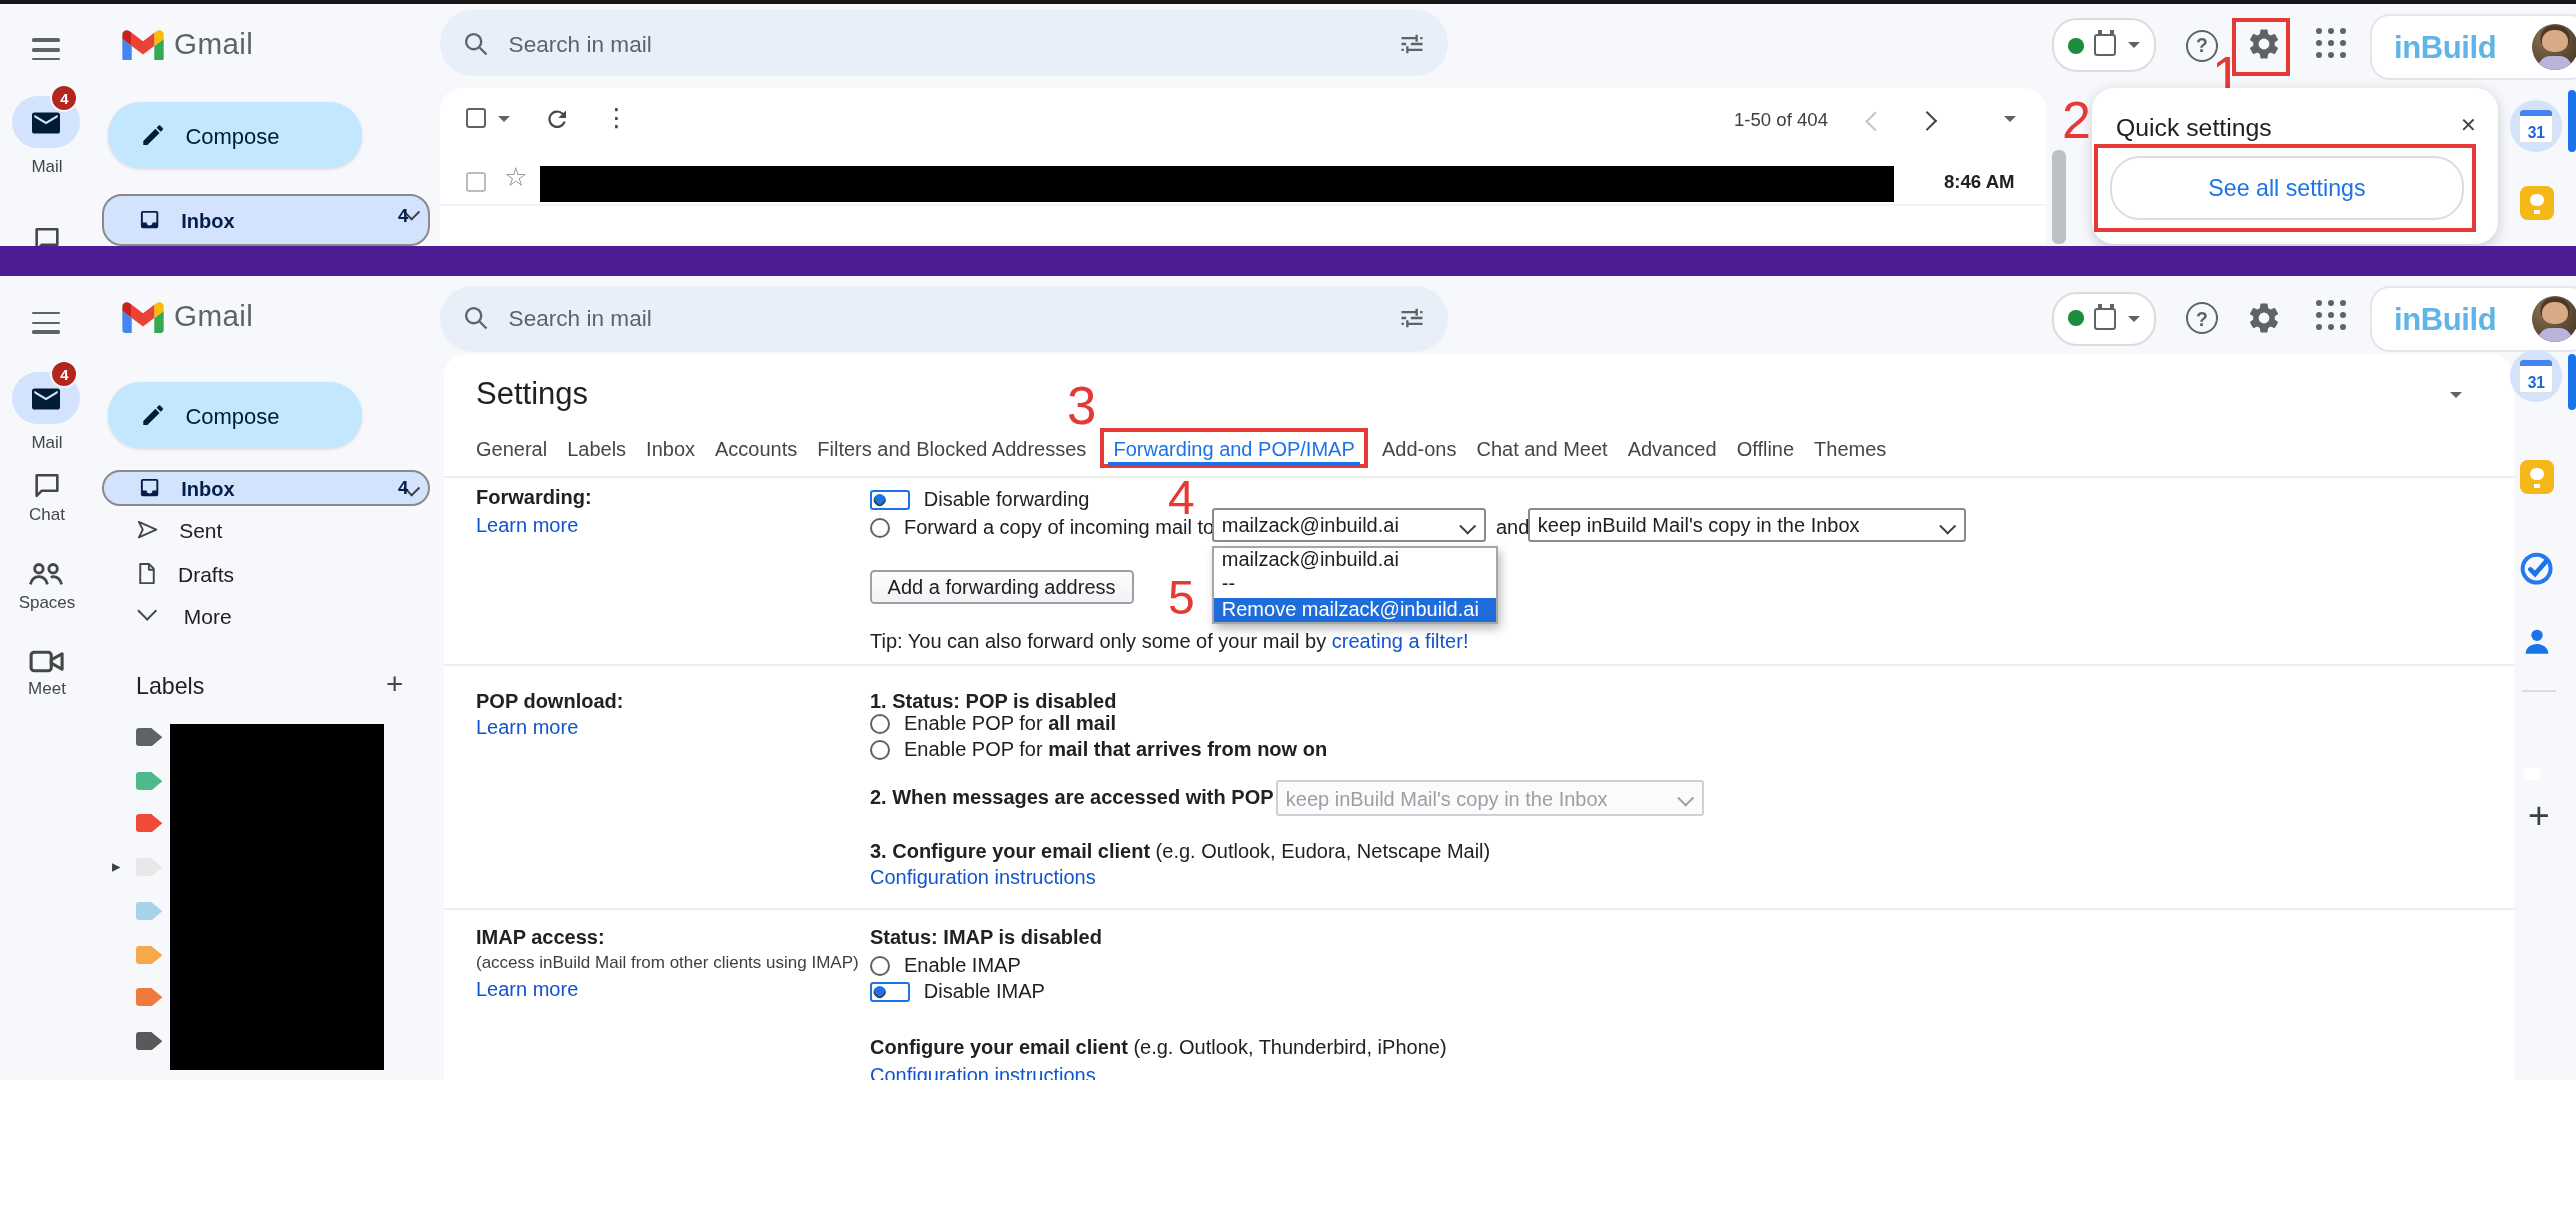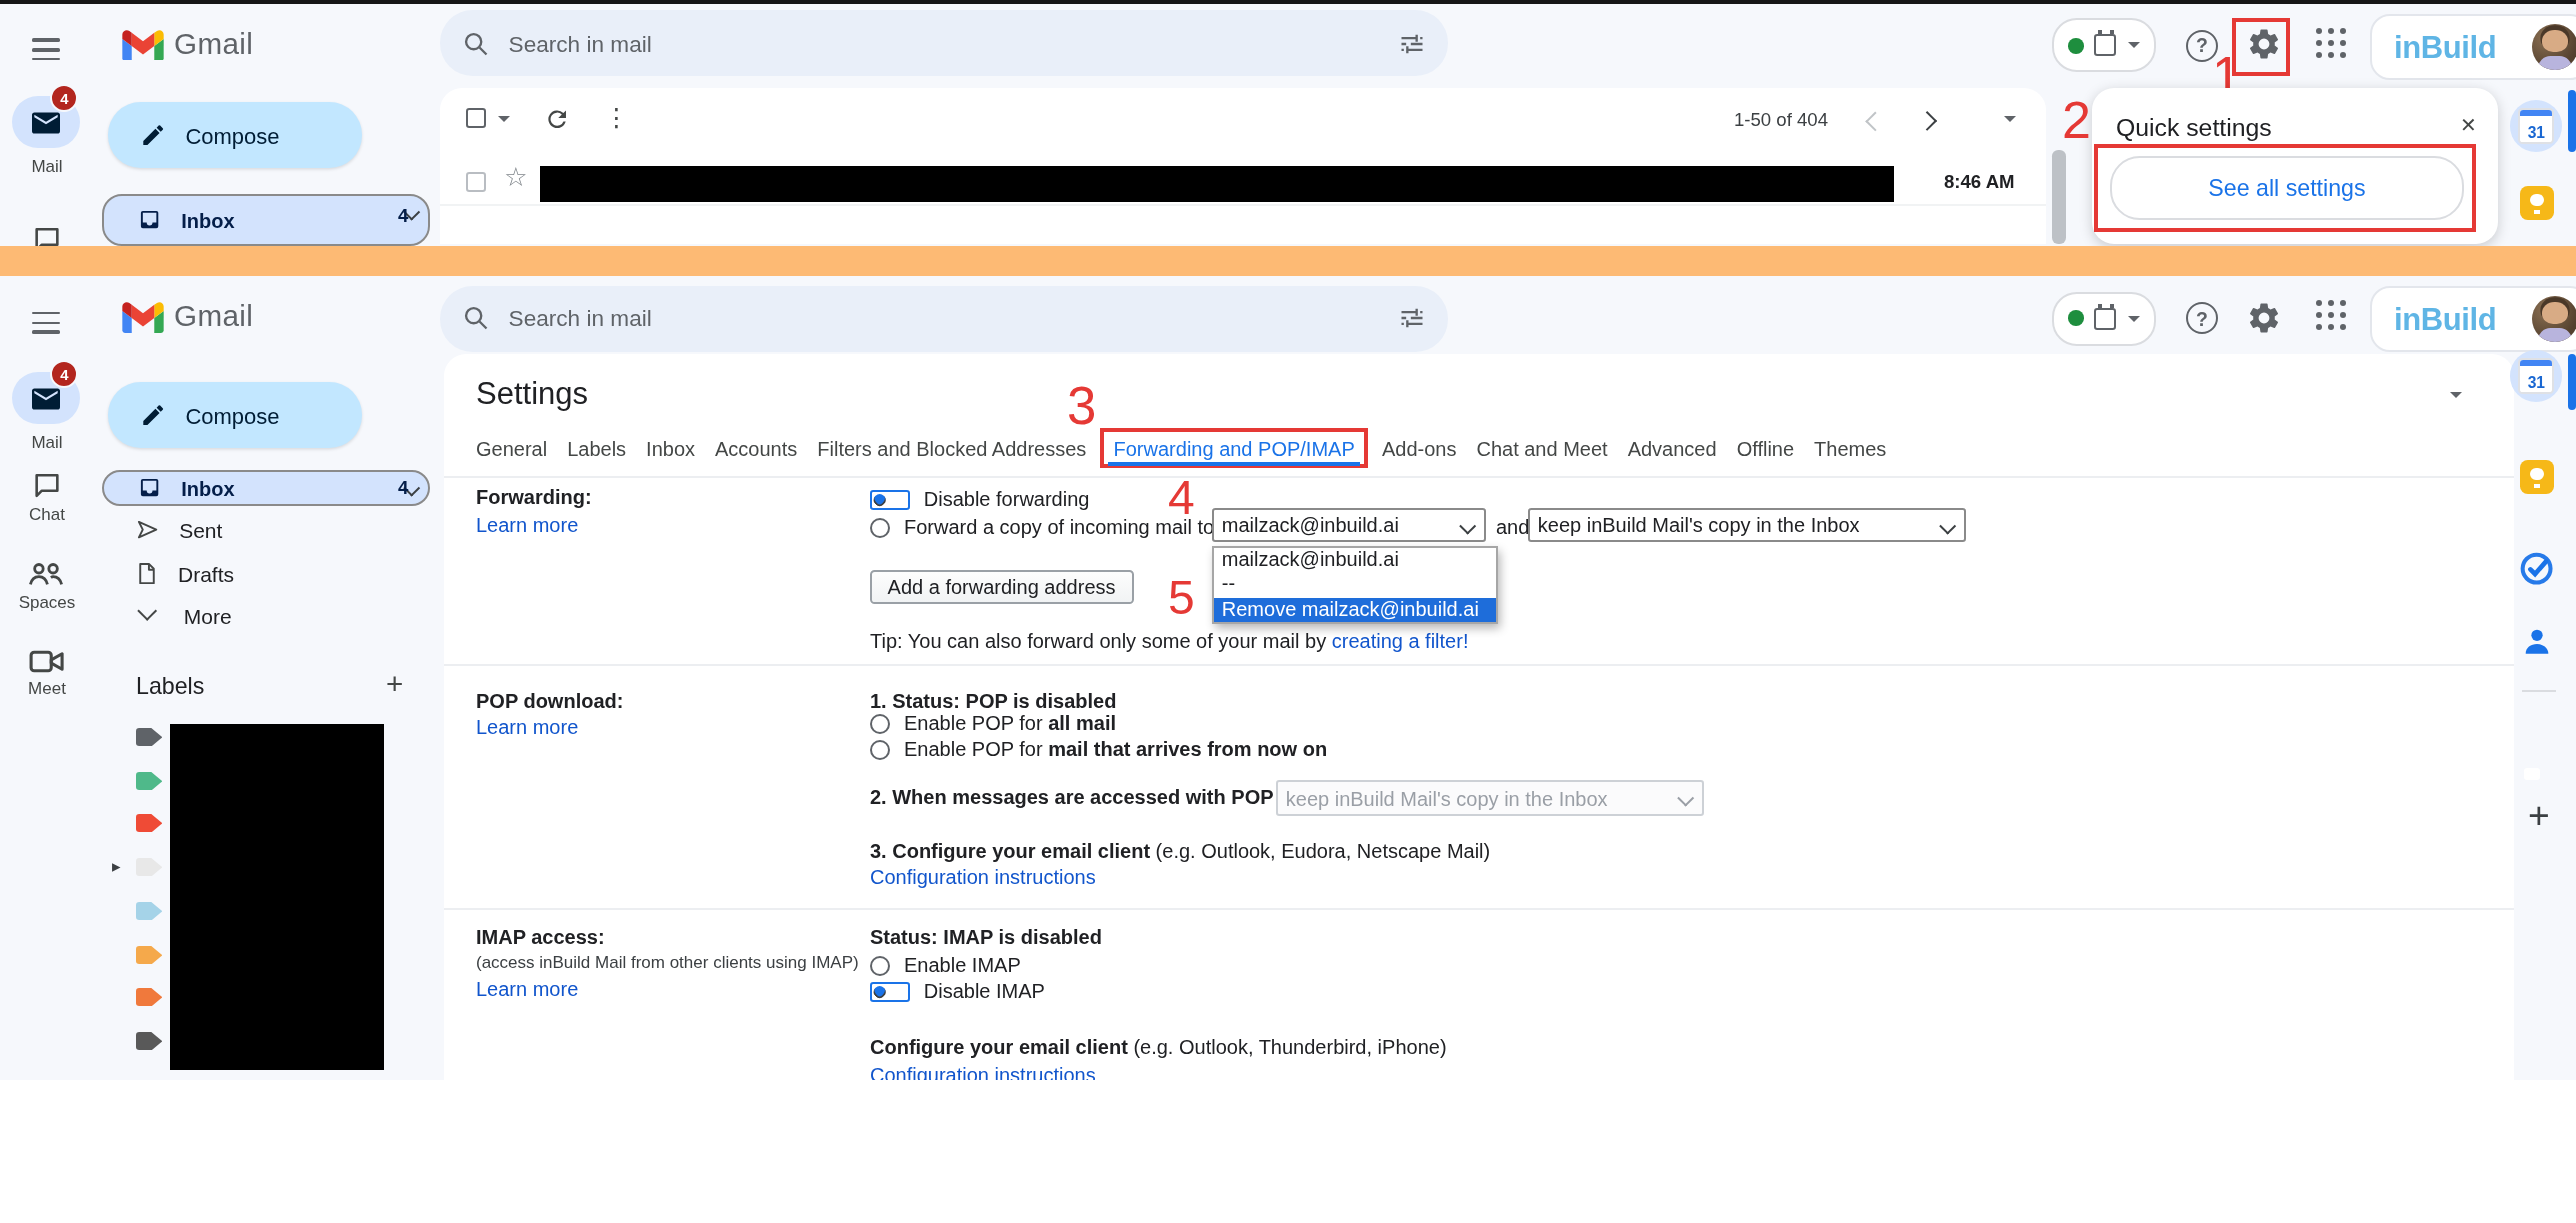--- a/index.html
+++ b/index.html
@@ -1,16 +1,16 @@
 <!DOCTYPE html>
 <html style="font-size:12.4px"><head>
 <meta charset="utf-8">
 <style>
   html,body{margin:0;padding:0;background:#fff;}
-  .viewport{width:2576px;height:1080px;overflow:hidden;position:relative;background:#fdba74;text-decoration:underline;}
+  .viewport{width:2576px;height:1080px;overflow:hidden;position:relative;background:#4c1d95;text-decoration:underline;}
   .stage{width:1288px;height:612px;position:relative;transform:scale(2);transform-origin:0 0;
          font-family:"Liberation Sans","DejaVu Sans",sans-serif;color:#202124;font-size:10px;}
   .a{position:absolute;}
   .win{position:absolute;left:0;right:0;background:#f6f8fc;overflow:hidden;}
   .topstrip{position:absolute;top:0;left:0;right:0;height:2.3px;background:#161616;}
   
   .burger span{display:block;width:14.8px;height:1.6px;background:#5f6368;margin:3.1px 0;border-radius:0.8px;}
   .brand-text{font-size:14.8px;color:#5f6368;letter-spacing:0.2px;}
   .searchbar{background:#e9eff9;border-radius:16.3px;display:flex;align-items:center;padding:0 11px;gap:9.3px;}
   .searchbar .ph{color:#5f6368;font-size:11.3px;}

